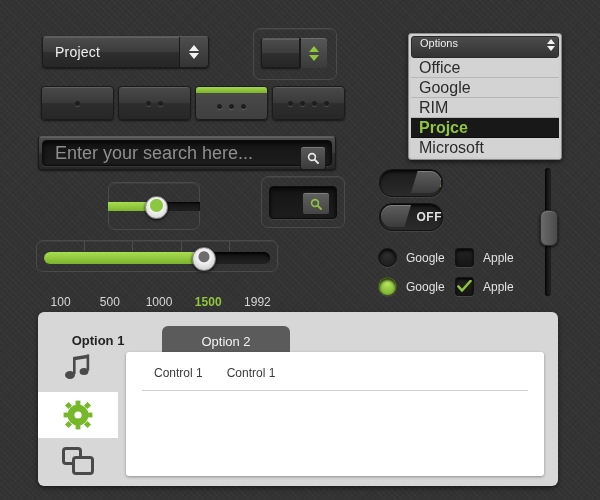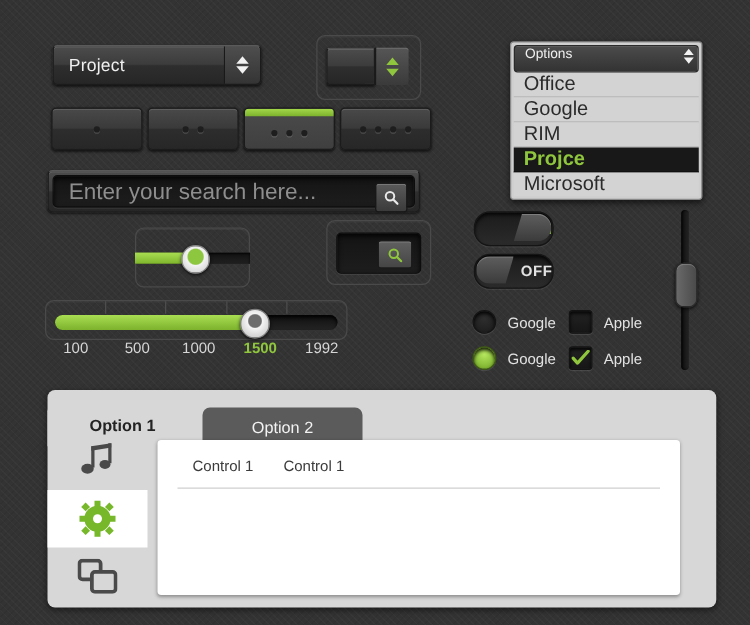--- a/index.html
+++ b/index.html
@@ -120,21 +120,21 @@
   #range-slider .track{position:absolute;left:7px;top:11px;width:226px;height:12px;border-radius:6px;
     background:linear-gradient(to bottom,#111,#232323);box-shadow:inset 0 2px 3px rgba(0,0,0,.9);}
   #range-slider .fill{position:absolute;left:0;top:0;width:72%;height:100%;border-radius:6px 0 0 6px;
     background:linear-gradient(to bottom,#a9de52,#7cb22d);}
   #range-slider .knob{
     position:absolute;left:155px;top:6px;width:22px;height:22px;border-radius:50%;
     background:radial-gradient(circle at 50% 40%,#6d6d6d 0 5px,#f4f4f4 6px,#bdbdbd 100%);
     border:1px solid #7d7d7d;box-shadow:0 1px 3px rgba(0,0,0,.8);
   }
   #range-ticklabels{position:absolute;left:36px;top:271px;width:246px;display:flex;font-size:12px;color:#d6d6d6;}
-  #range-ticklabels span{flex:1;text-align:center;}
+  #range-ticklabels span{flex:1;text-align:center;margin-top:24px;}
   #range-ticklabels span.active{color:#8fc63d;font-weight:bold;}
 
   
   .toggle{position:absolute;width:62px;height:26px;border-radius:13px;
     background:linear-gradient(to bottom,#1b1b1b,#2b2b2b);
     border:1px solid #151515;box-shadow:inset 0 2px 3px rgba(0,0,0,.8),0 1px 0 rgba(255,255,255,.07);
     display:flex;align-items:center;overflow:hidden;justify-content:flex-end;}
   #toggle-on{left:379px;top:169px;}
   #toggle-off{left:379px;top:203px;}
   .toggle .txt{font-size:12px;font-weight:bold;letter-spacing:.5px;}
@@ -178,21 +178,21 @@
   #dropdown .head .arrows{position:absolute;right:3px;top:2px;display:flex;flex-direction:column;gap:2px;align-items:center;}
   #dropdown .head .arrows .tri-up{border-left-width:4px;border-right-width:4px;border-bottom-width:5px;}
   #dropdown .head .arrows .tri-dn{border-left-width:4px;border-right-width:4px;border-top-width:5px;}
   .dd-item{height:19px;display:flex;align-items:center;padding-left:8px;font-size:16px;
     color:#2b2b2b;background:#d3d3d3;border-bottom:1px solid #b7b7b7;}
   .dd-item.sel{background:#181818;color:#8fc63d;font-weight:bold;border-bottom-color:#0e0e0e;}
   .dd-item:last-child{border-bottom:0;}
 
   
   #tabpanel{position:absolute;left:38px;top:312px;width:520px;height:174px;
-    background:#d7d7d7;border-radius:6px;box-shadow:0 2px 5px rgba(0,0,0,.5);padding-left:15px;}
+    background:#d7d7d7;border-radius:6px;box-shadow:0 2px 5px rgba(0,0,0,.5);}
   #tabs{position:absolute;left:0;top:-1px;display:flex;align-items:flex-end;}
   .tab{height:34px;display:flex;align-items:center;justify-content:center;font-size:13px;border-radius:6px 6px 0 0;}
   #tab-1{width:120px;background:#d7d7d7;color:#232323;font-weight:bold;}
   #tab-2{width:128px;height:31px;margin-left:4px;background:#5b5b5b;color:#f2f2f2;margin-top:15px;}
   #icon-rail{position:absolute;left:0;top:34px;width:80px;}
   .rail-item{height:46px;display:flex;align-items:center;justify-content:center;}
   .rail-item.sel{background:#ffffff;}
   #content-panel{position:absolute;left:88px;top:40px;width:418px;height:124px;
     background:#ffffff;border-radius:3px;box-shadow:0 1px 3px rgba(0,0,0,.35);}
   #control-labels{position:absolute;left:28px;top:14px;display:flex;gap:24px;font-size:12px;color:#3b3b3b;justify-content:center;}

